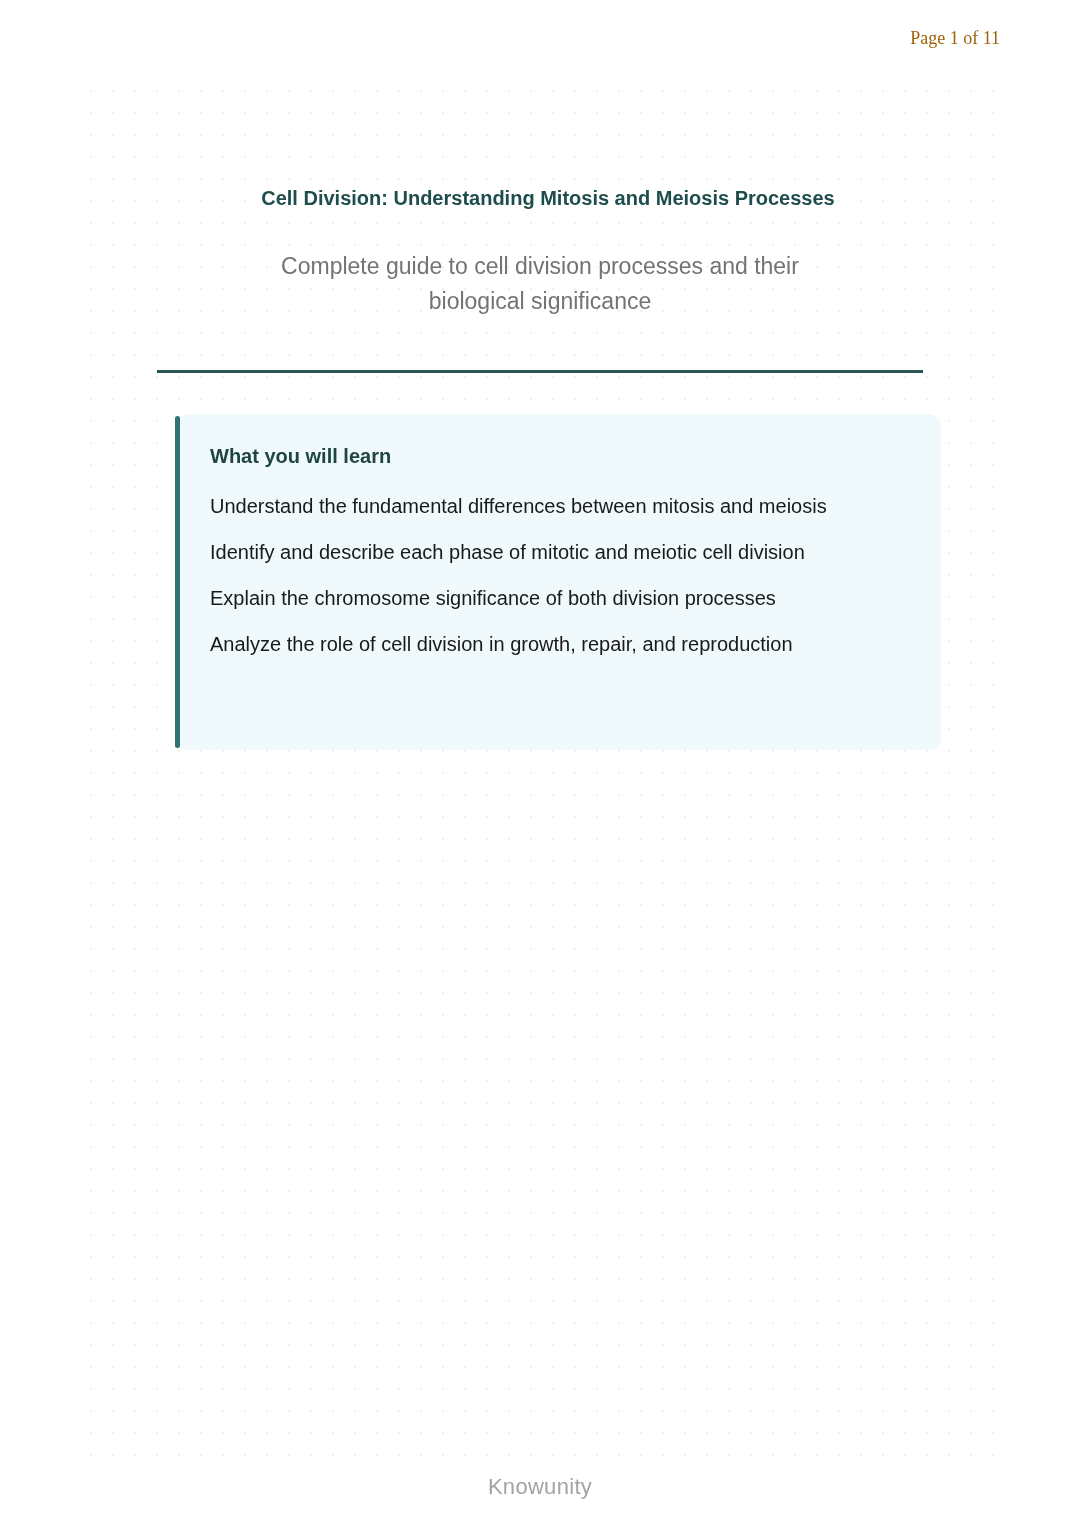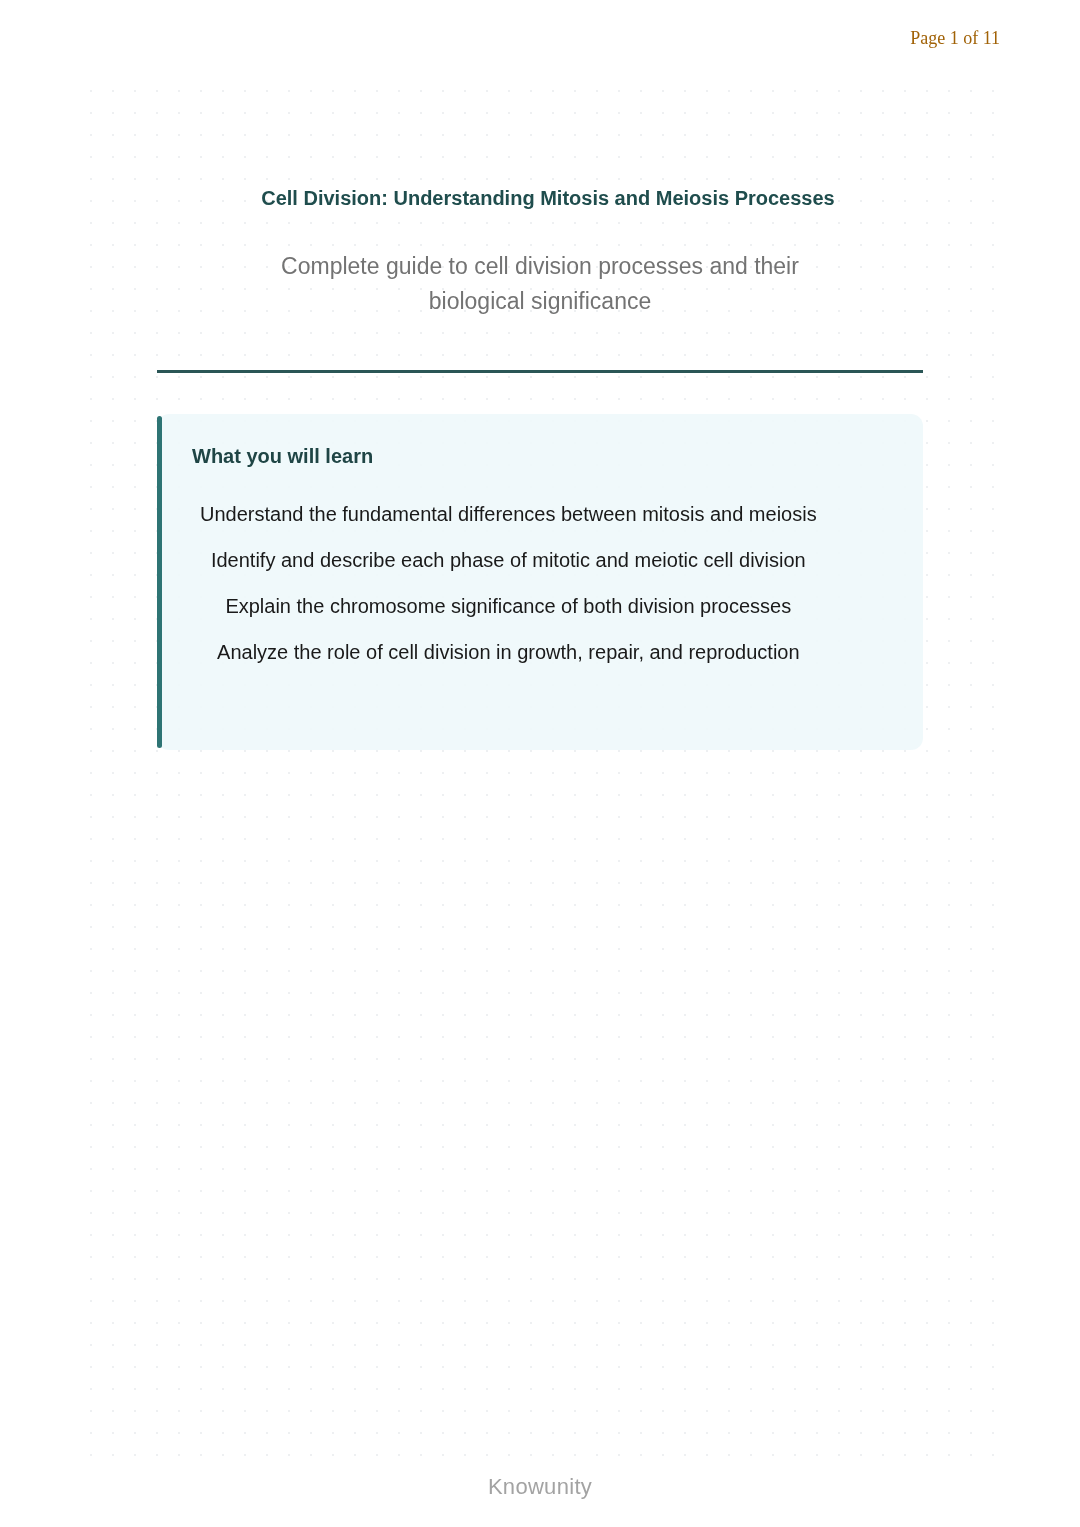--- a/index.html
+++ b/index.html
@@ -24,32 +24,32 @@
   }
   .subtitle {
     position: absolute; left: 240px; width: 600px; top: 249px; text-align: center;
     font-size: 23px; line-height: 35px; color: #737373;
   }
   .rule {
     position: absolute; left: 157px; width: 766px; top: 370px; height: 3px;
     background: #2a5656;
   }
   .learn-box {
-    position: absolute; left: 157px; top: 414px; width: 766px; height: 336px;
+    position: absolute; left: 175px; top: 414px; width: 766px; height: 336px;
     background: rgba(239, 248, 251, 0.92); border-radius: 12px;
   }
   .learn-bar {
     position: absolute; left: 0; top: 2px; bottom: 2px; width: 5px;
     background: #2e7474; border-radius: 3px;
   }
   .learn-heading {
     position: absolute; left: 35px; top: 31px;
     font-size: 20px; font-weight: bold; color: #1f4545;
   }
-  .learn-list { position: absolute; left: 35px; top: 79px; margin: 8px; padding: 0; list-style: none; text-align: center; }
+  .learn-list { position: absolute; left: 35px; top: 79px; margin: 0; padding: 0; list-style: none; }
   .learn-list li {
     font-size: 20px; color: #1a1a1a; height: 46px; line-height: 26px; white-space: nowrap;
   }
   .footer {
     position: absolute; left: 0; width: 1080px; top: 1474px; text-align: center;
     font-size: 22px; color: #a3a3a3; letter-spacing: 0.3px;
   }
 </style>
 </head>
 <body>

